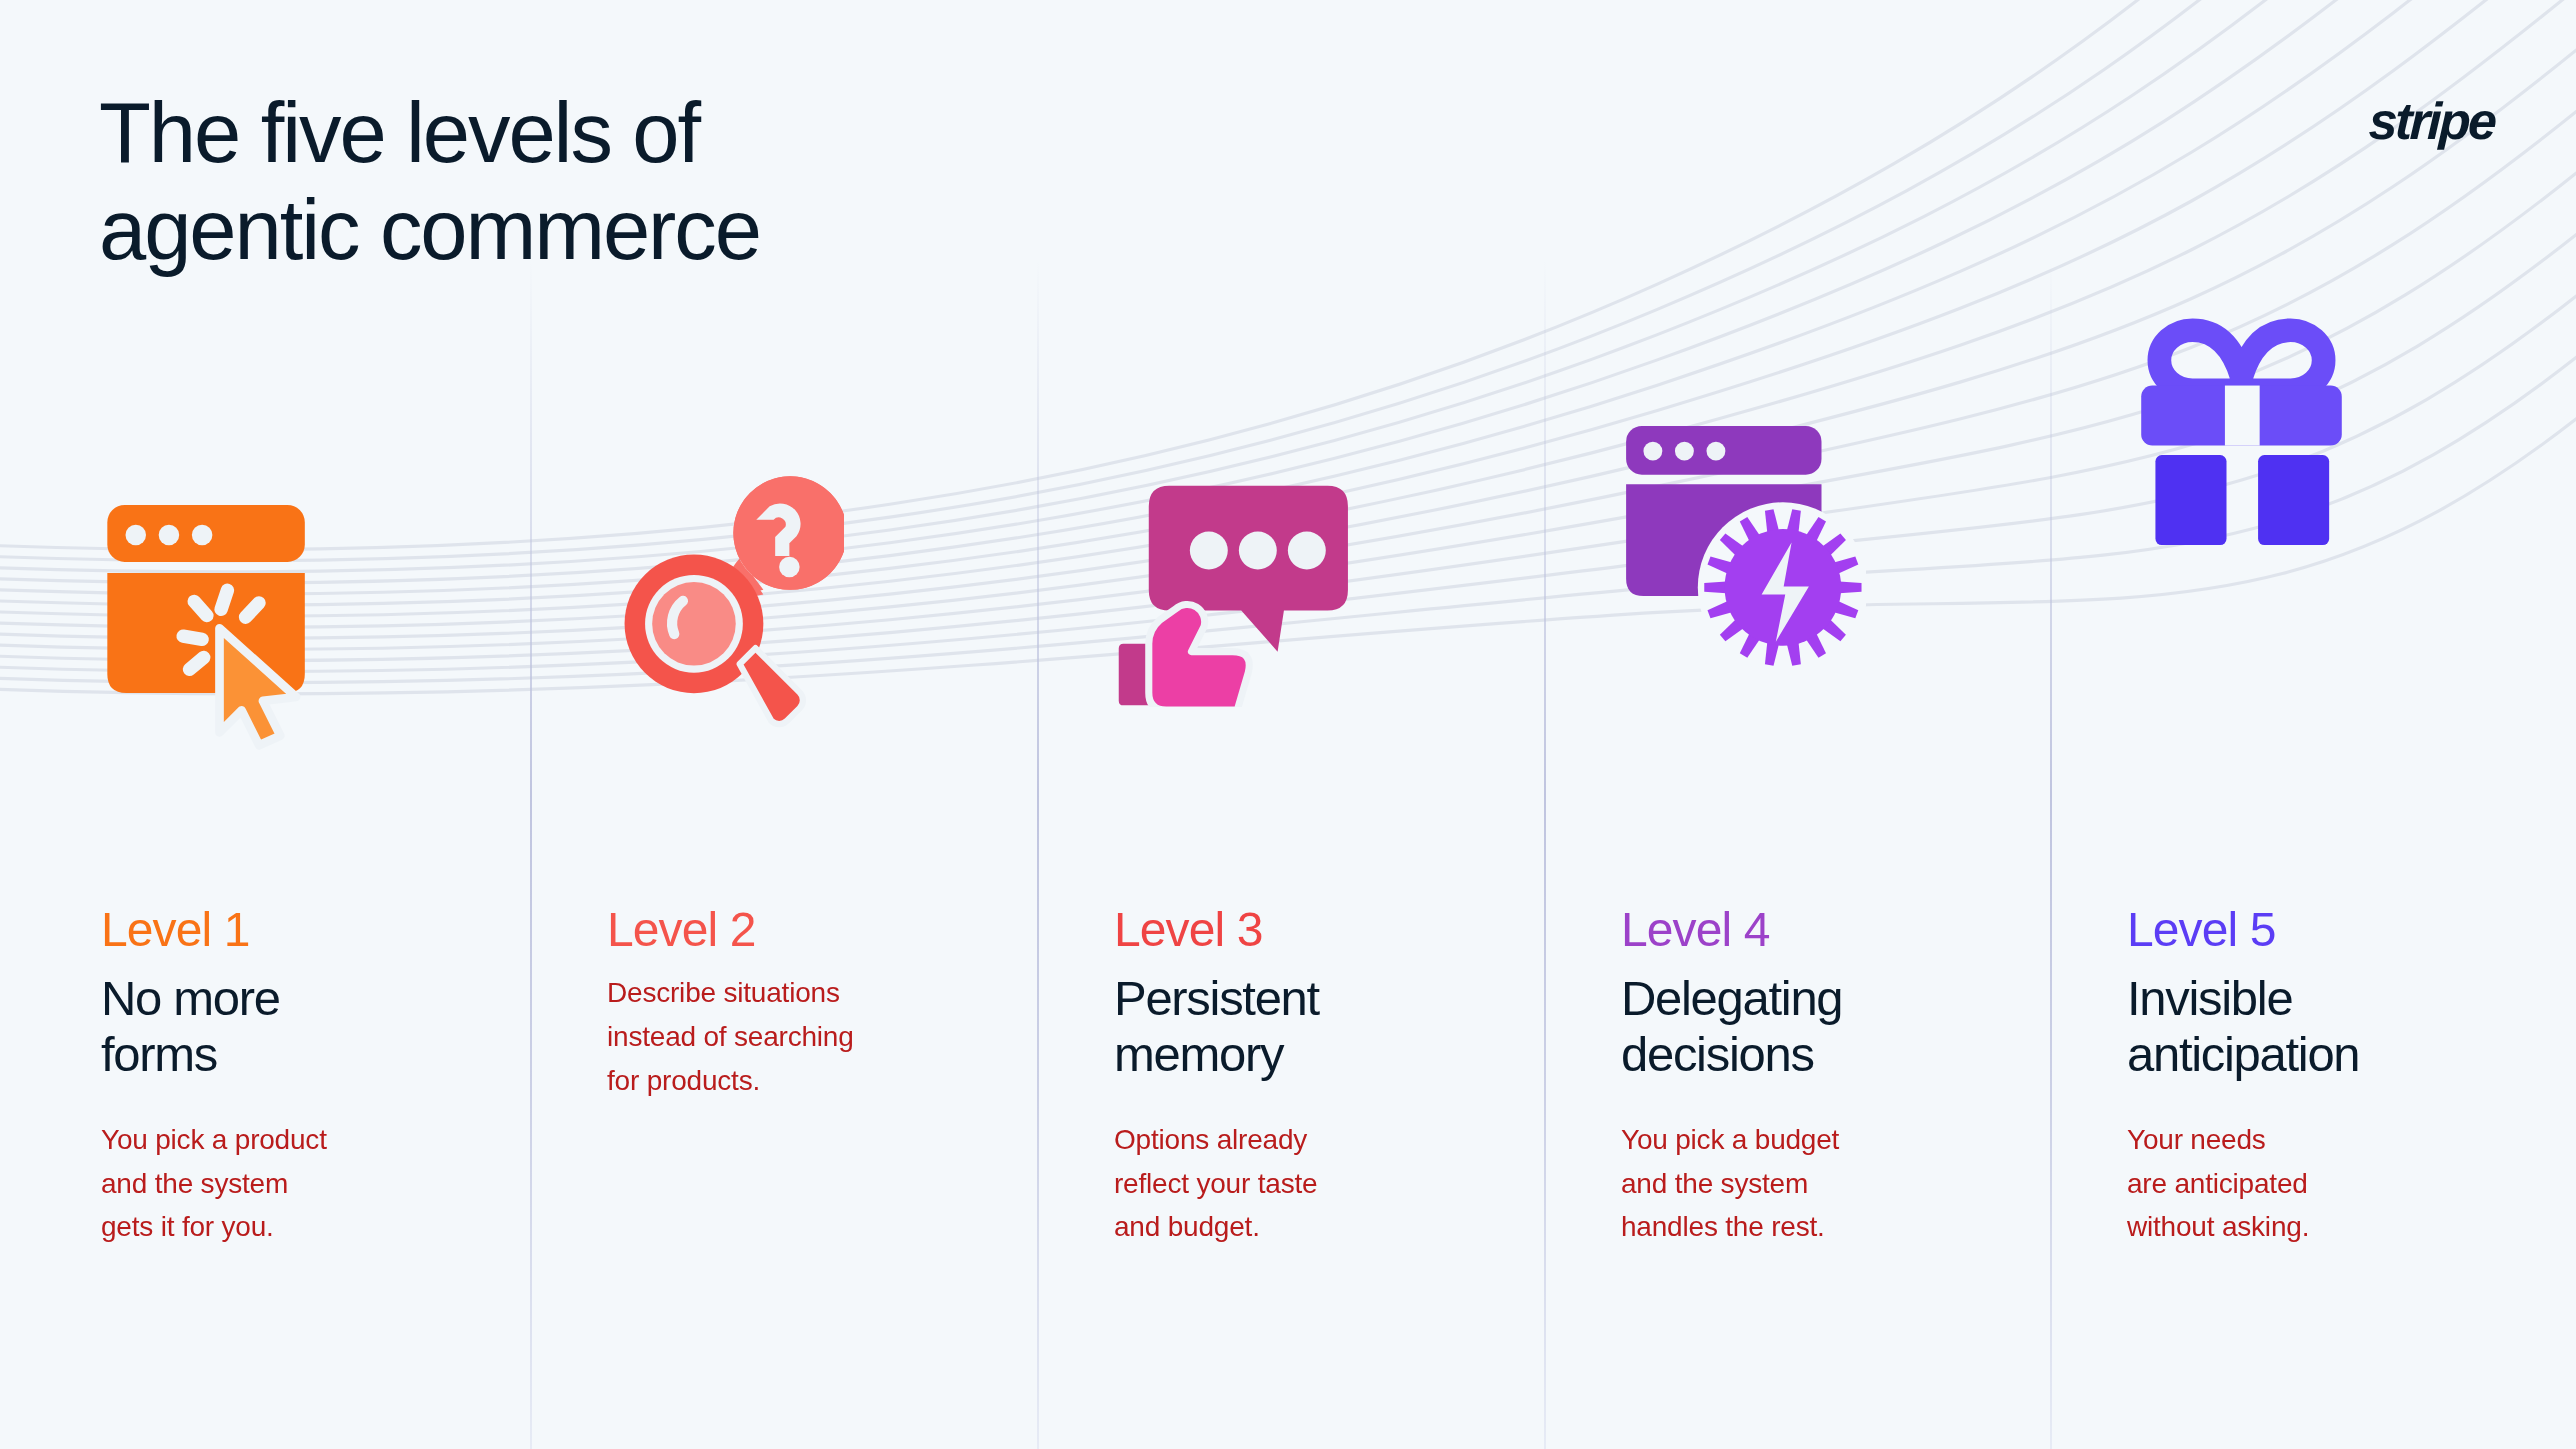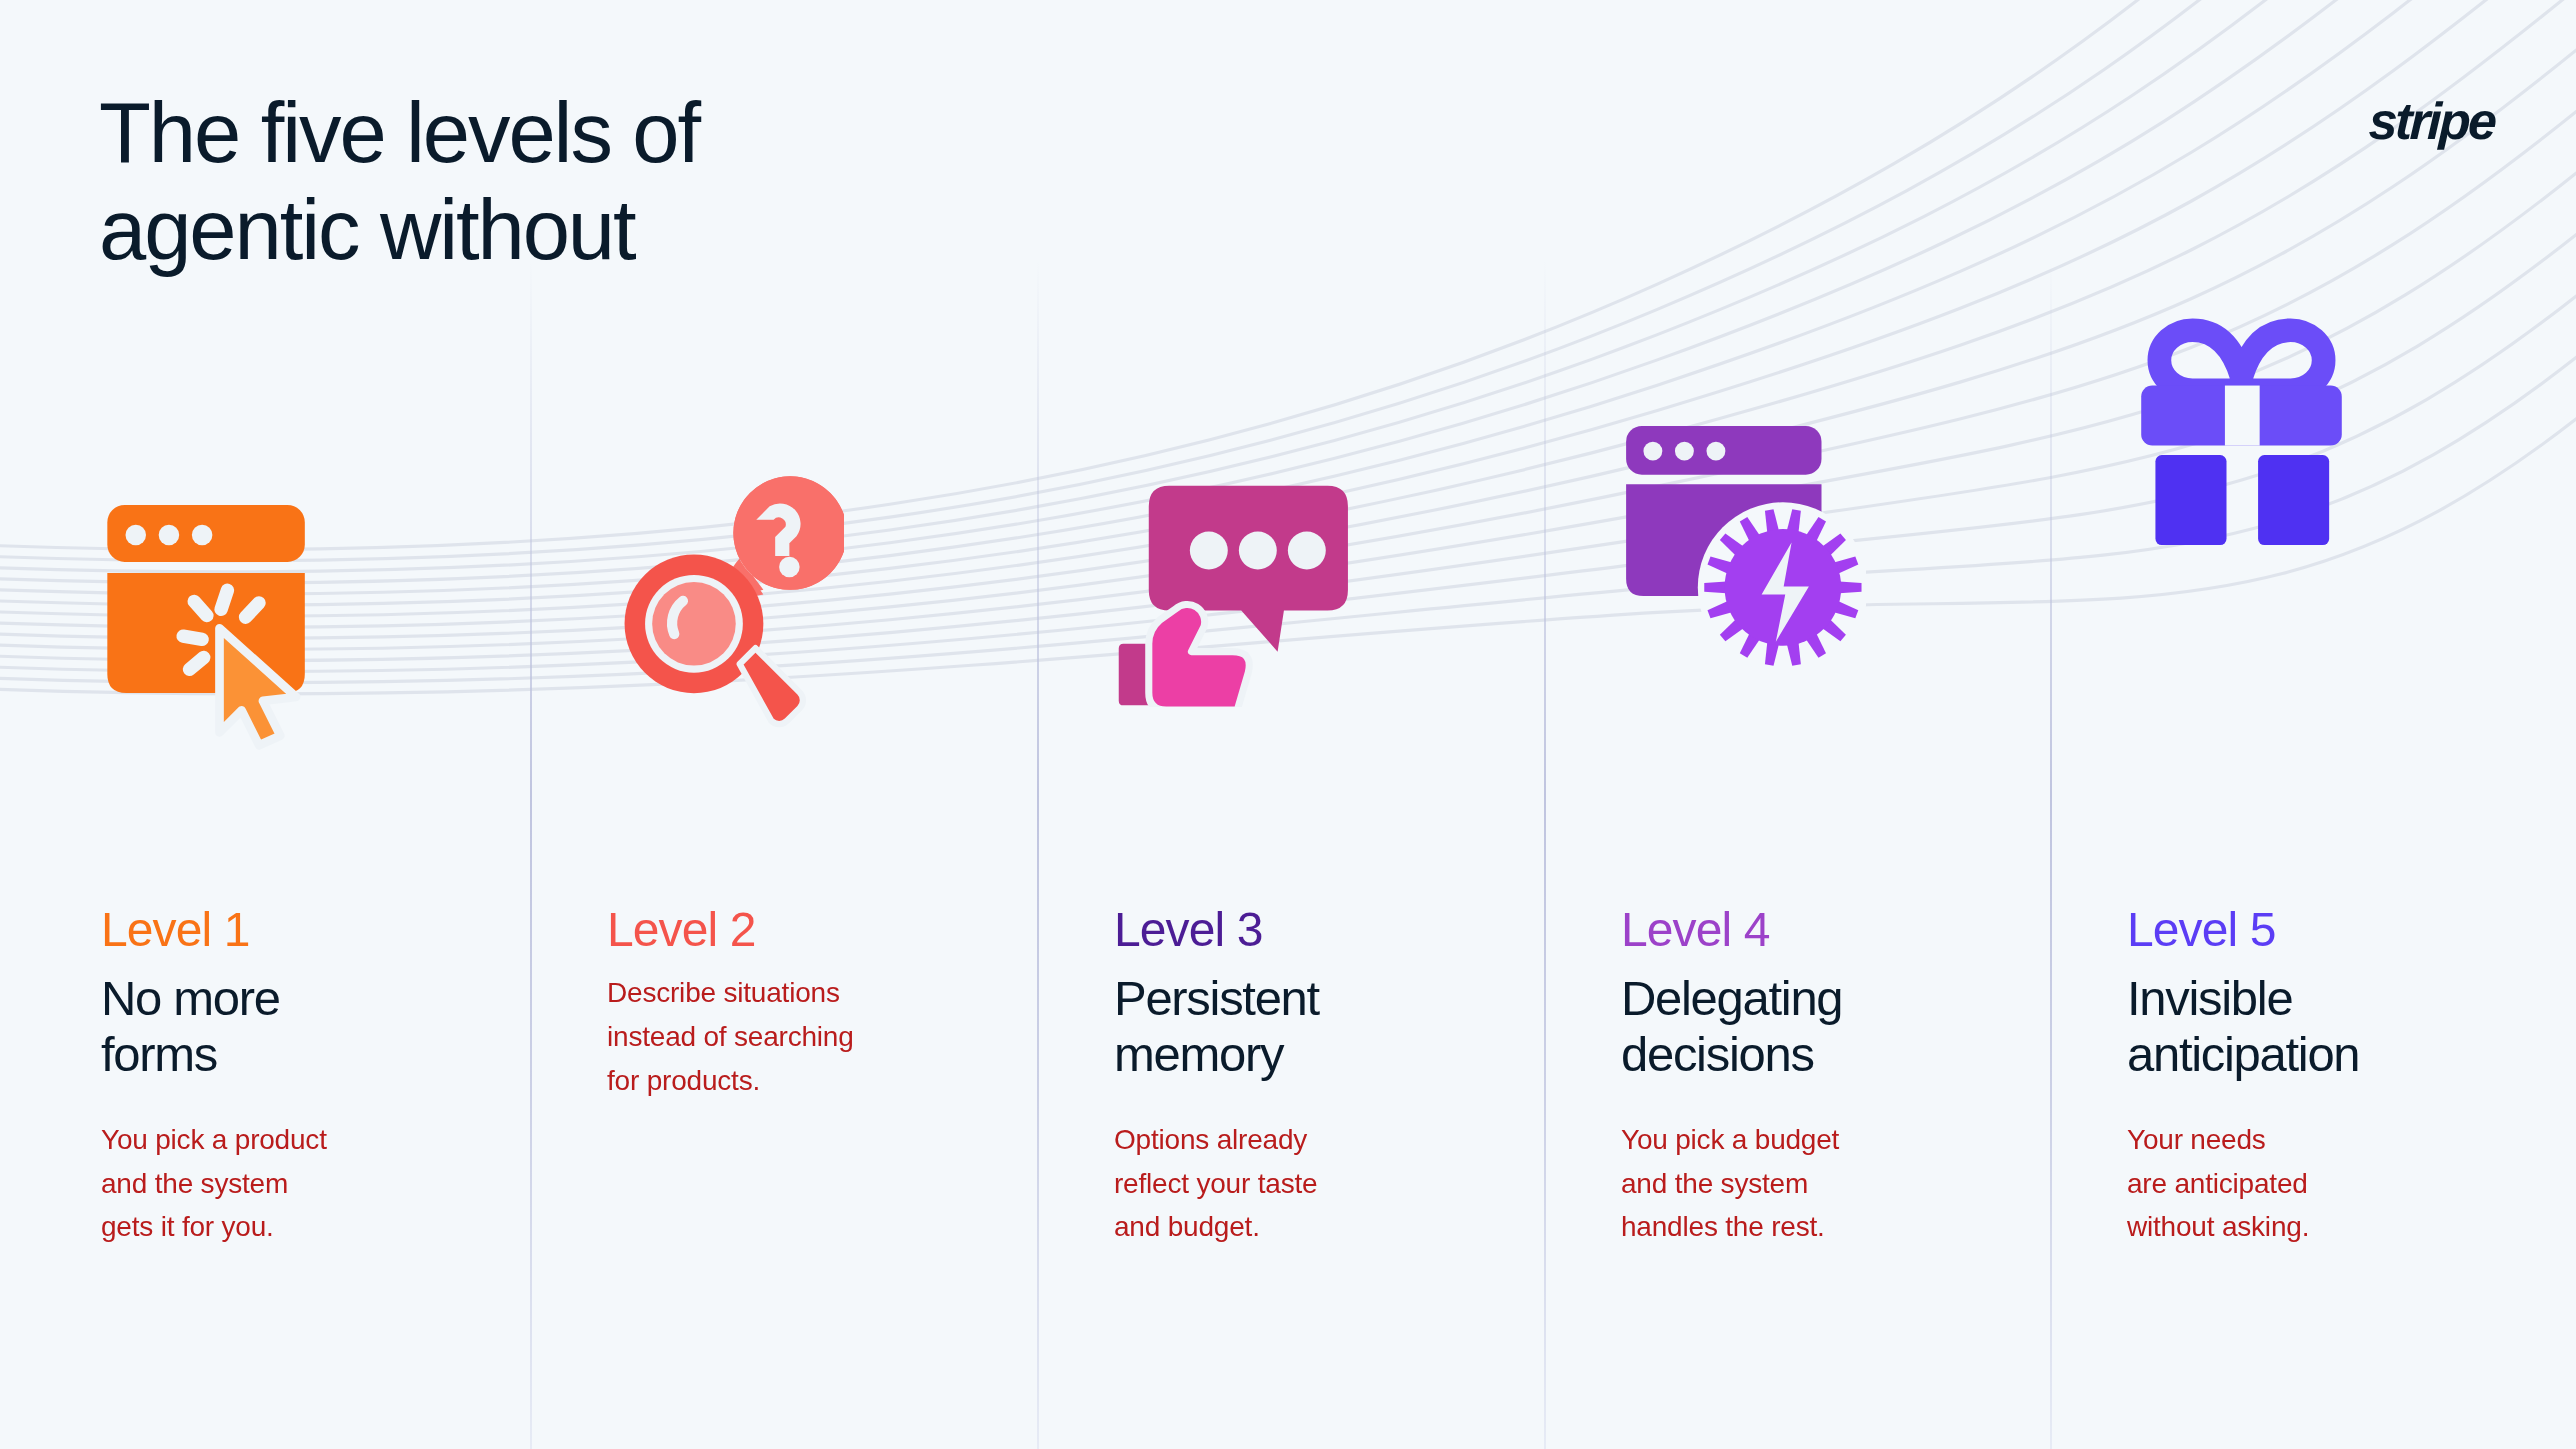--- a/index.html
+++ b/index.html
@@ -89,21 +89,21 @@
 
   <div class="dividers">
     <div class="divider" style="left:530px;"></div>
     <div class="divider" style="left:1037px;"></div>
     <div class="divider" style="left:1544px;"></div>
     <div class="divider" style="left:2050px;"></div>
   </div>
 
   <div class="header">
     <h1 class="page-title">The five levels of
-agentic without</h1>
+agentic commerce</h1>
     <div class="brand-logo">stripe</div>
   </div>
 
   <div class="columns">
 
     <div class="col col-0">
       <div class="icon-wrap" style="top:497px;">
         <svg class="icon-svg" width="237" height="253" viewBox="0 0 300 320">
           <rect x="8" y="10" width="250" height="72" rx="22" fill="#f97316"></rect>
           <circle cx="44" cy="48" r="13" fill="#eef3f7"></circle>
@@ -158,21 +158,21 @@
         <svg class="icon-svg" width="245" height="253" viewBox="0 0 310 320">
           <path d="M70 40 h200 q26 0 26 26 v106 q0 26 -26 26 h-55 l-8 52 l-46 -52 h-91 q-26 0 -26 -26 v-106 q0 -26 26 -26 Z" fill="#c23a8b"></path>
           <circle cx="120" cy="122" r="24" fill="#eef3f7"></circle>
           <circle cx="182" cy="122" r="24" fill="#eef3f7"></circle>
           <circle cx="244" cy="122" r="24" fill="#eef3f7"></circle>
           <path d="M12 240 h44 v78 h-44 q-6 0 -6 -6 v-66 q0 -6 6 -6 Z" fill="#c23a8b"></path>
           <path d="M78 196 a22 22 0 0 1 36 22 l-16 32 h52 q26 0 20 26 l-14 48 h-90 q-22 0 -22 -22 v-62 q0 -18 14 -30 Z" fill="#ec3fa5" stroke="#eef3f7" stroke-width="9" stroke-linejoin="round"></path>
         </svg>
       </div>
       <div class="txt">
-        <div class="level-label" style="color:#4c1d95;">Level 3</div>
+        <div class="level-label" style="color:#ef4444;">Level 3</div>
         <div class="level-title">Persistent
 memory</div>
         <div class="level-desc">Options already
 reflect your taste
 and budget.</div>
       </div>
     </div>
 
     <div class="col col-3">
       <div class="icon-wrap" style="top:418px;">

